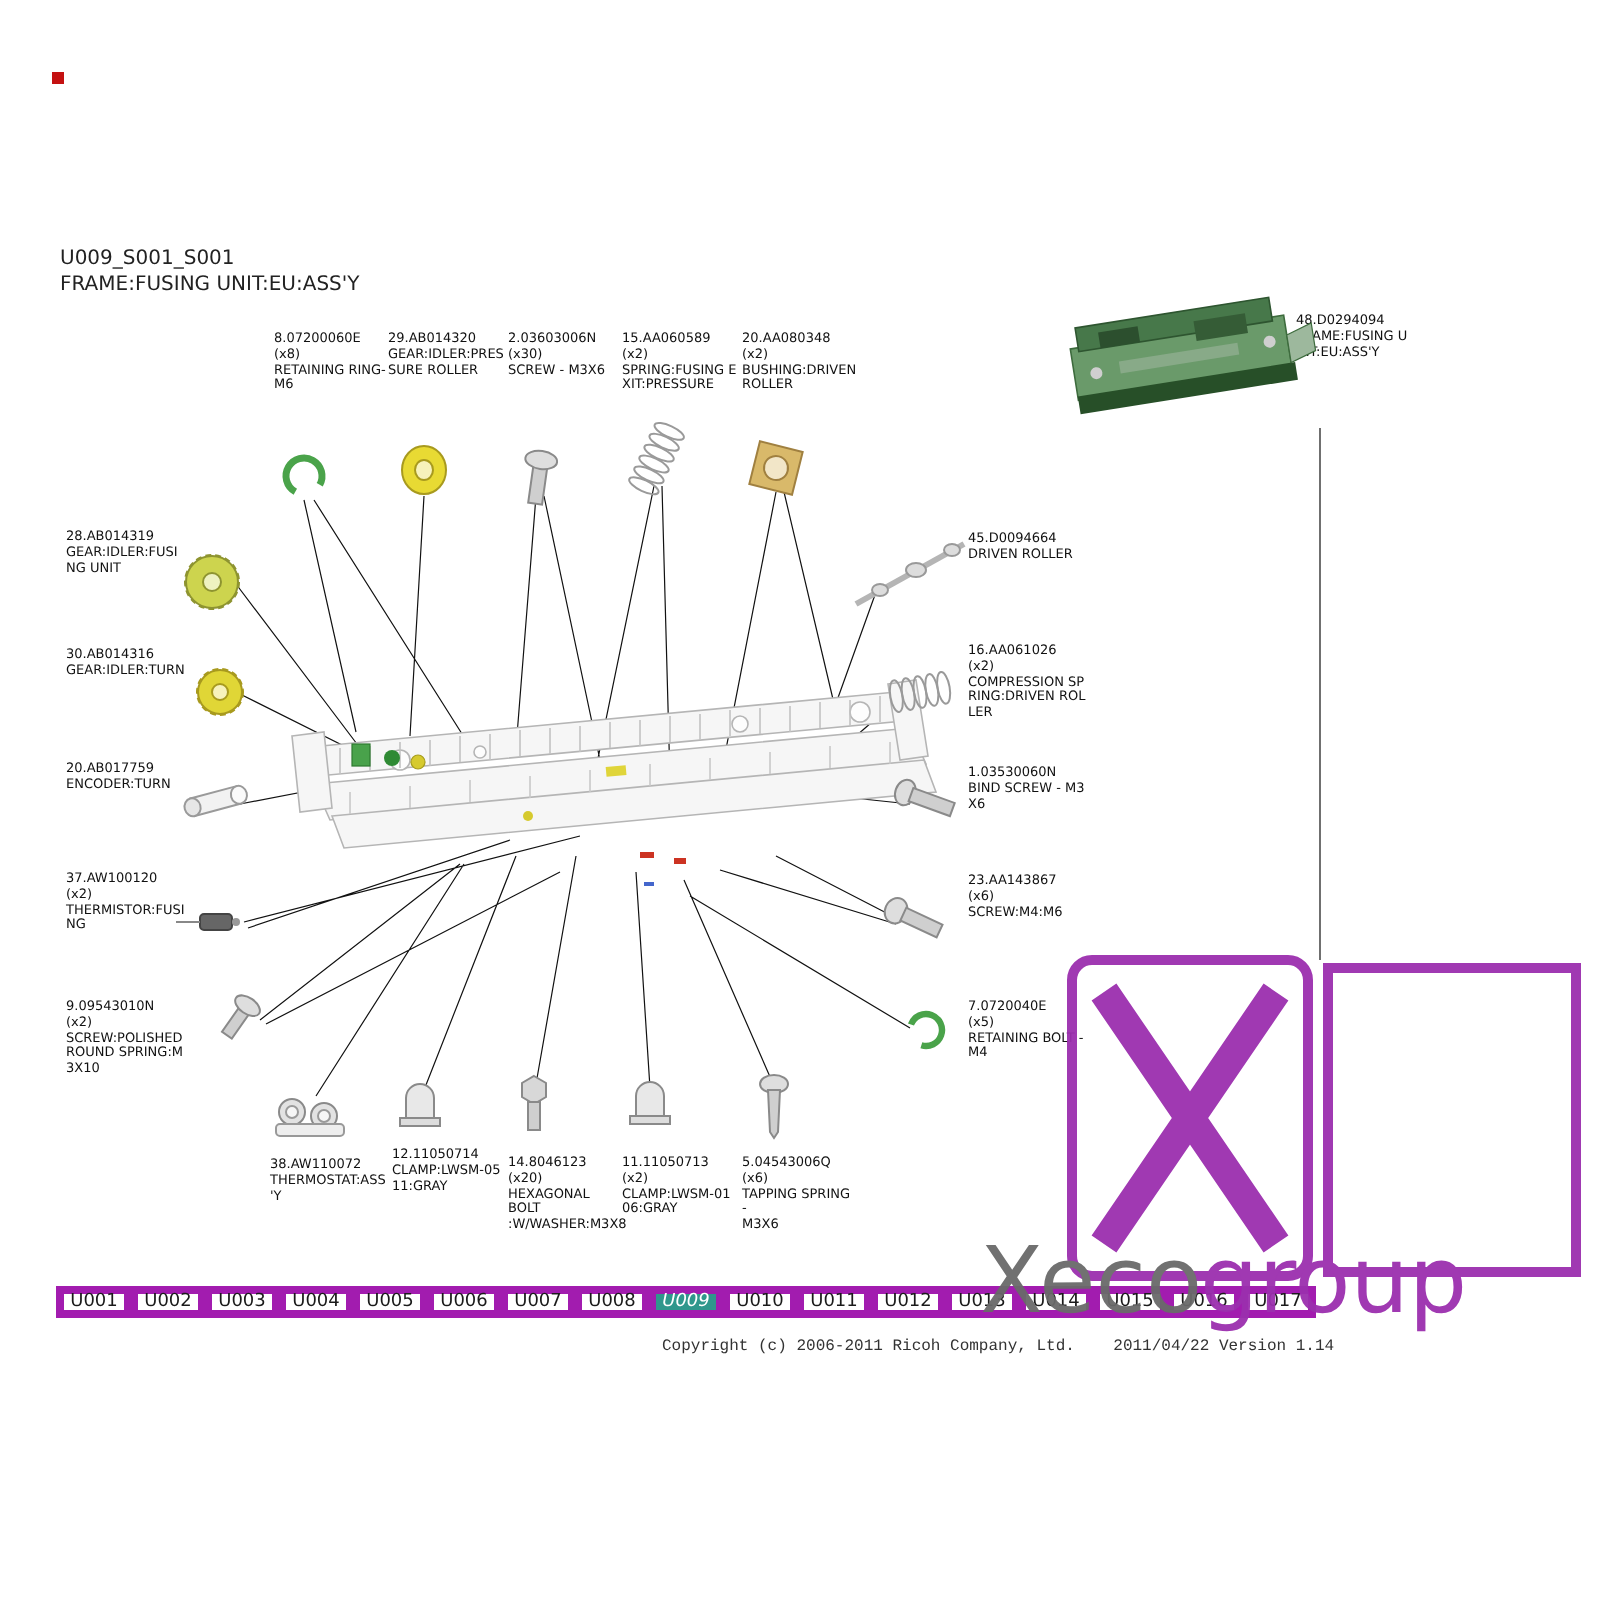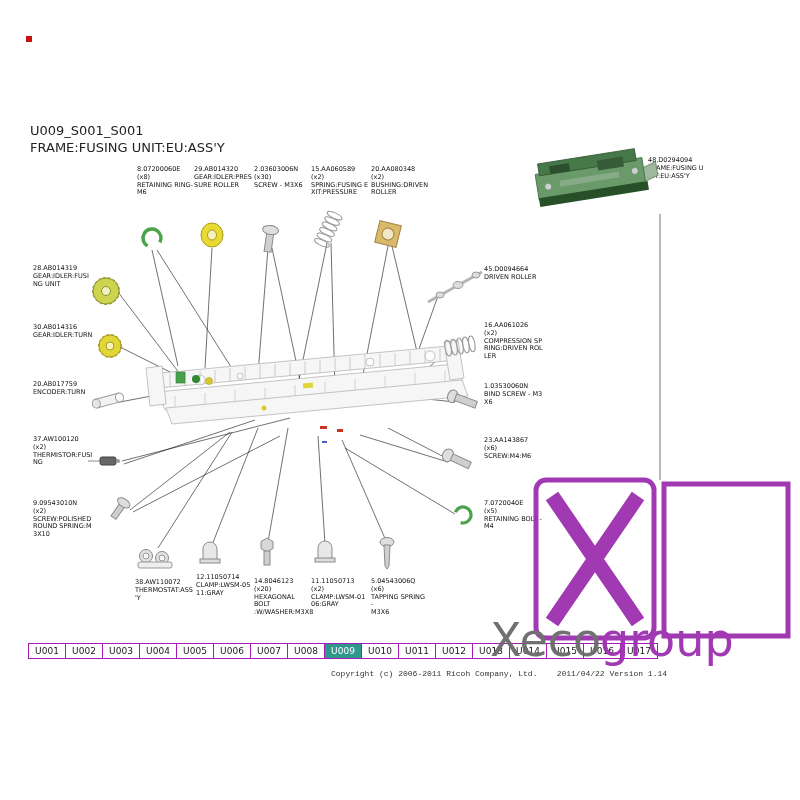--- a/index.html
+++ b/index.html
@@ -1,26 +1,26 @@
 <!DOCTYPE html>
 <html><head>
 <meta charset="utf-8">
 <style>
   html,body{margin:0;padding:0;}
   body{
     width:800px;height:800px;position:relative;overflow:hidden;
     background:#ffffff;color:#1a1a1a;
     font-family:"DejaVu Sans","Liberation Sans",sans-serif;
   }
-  .title{position:absolute;left:30px;top:123px;font-size:13px;line-height:1.3;color:#222;}
+  .title{position:absolute;left:30px;top:123px;font-size:10px;line-height:1.3;color:#222;}
   .callout{position:absolute;font-size:6.5px;line-height:1.2;white-space:pre-line;color:#111;}
   .reddot{position:absolute;left:26px;top:36px;width:6px;height:6px;background:#c41111;}
   .tabbar{position:absolute;left:28px;top:643px;display:flex;z-index:2;}
   .tab{
-    width:38px;height:16px;border:1px solid #a21caf;margin-left:-1px;
+    width:38px;height:16px;border:4px solid #a21caf;margin-left:-1px;
     display:flex;align-items:center;justify-content:center;
     font-size:9px;background:#fff;cursor:pointer;box-sizing:border-box;
   }
   .tab:first-child{margin-left:0;}
   .copyright{position:absolute;left:331px;top:669px;font-size:8px;color:#333;z-index:1;white-space:pre;font-family:Liberation Mono, monospace;}
   svg.diagram{position:absolute;left:0;top:0;z-index:1;}
   svg.watermark{position:absolute;left:0;top:0;z-index:5;pointer-events:none;opacity:.95;}
 </style>
 </head>
 <body>
@@ -254,21 +254,21 @@
 
 <div class="tabbar">
   <div class="tab">U001</div>
   <div class="tab">U002</div>
   <div class="tab">U003</div>
   <div class="tab">U004</div>
   <div class="tab">U005</div>
   <div class="tab">U006</div>
   <div class="tab">U007</div>
   <div class="tab">U008</div>
-  <div class="tab" style="background: rgb(47, 151, 140); color: rgb(255, 255, 255);">U009</div>
+  <div class="tab" style="background: rgb(47, 151, 140); color: rgb(255, 255, 255); font-style: italic;">U009</div>
   <div class="tab">U010</div>
   <div class="tab">U011</div>
   <div class="tab">U012</div>
   <div class="tab">U013</div>
   <div class="tab">U014</div>
   <div class="tab">U015</div>
   <div class="tab">U016</div>
   <div class="tab">U017</div>
 </div>
 

